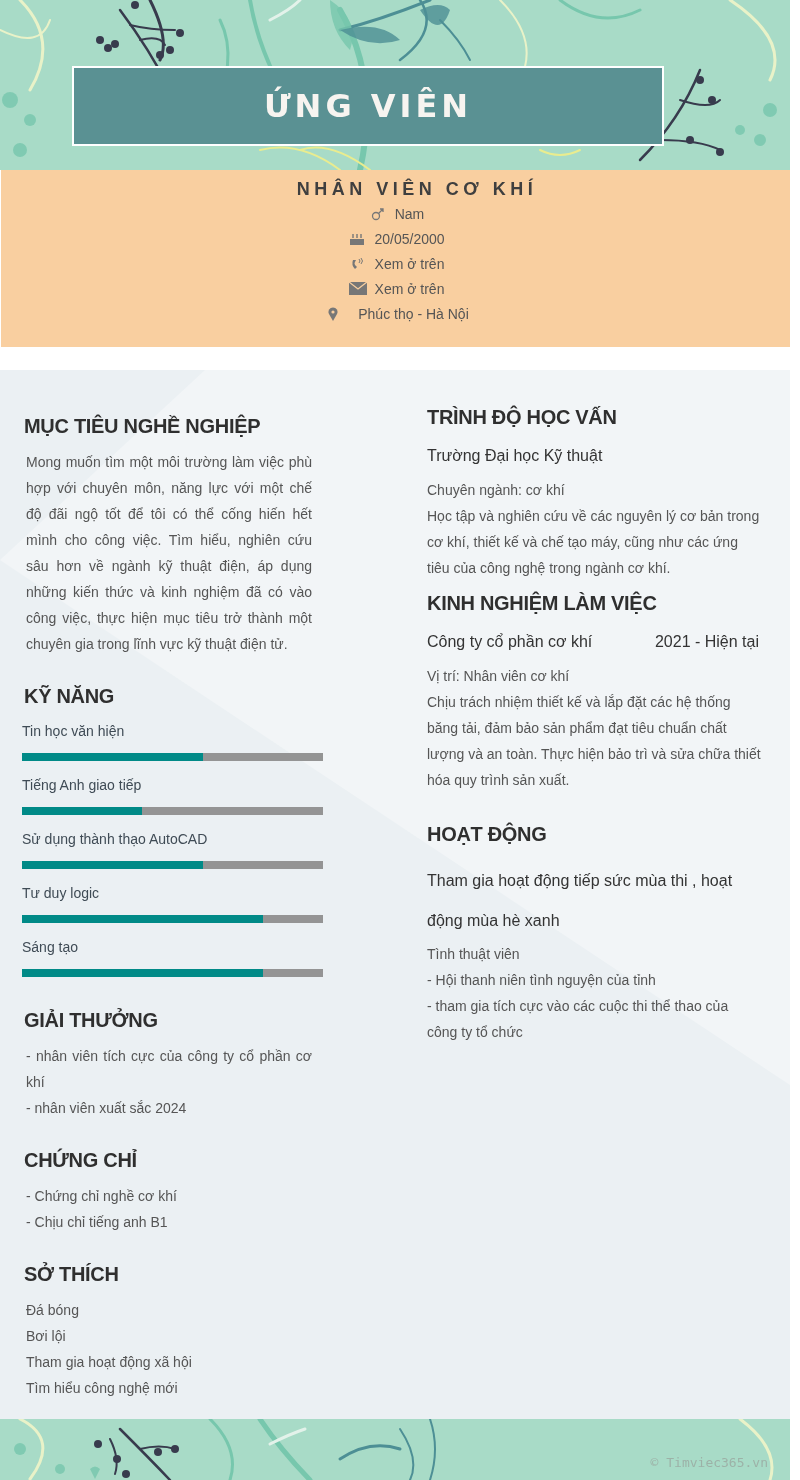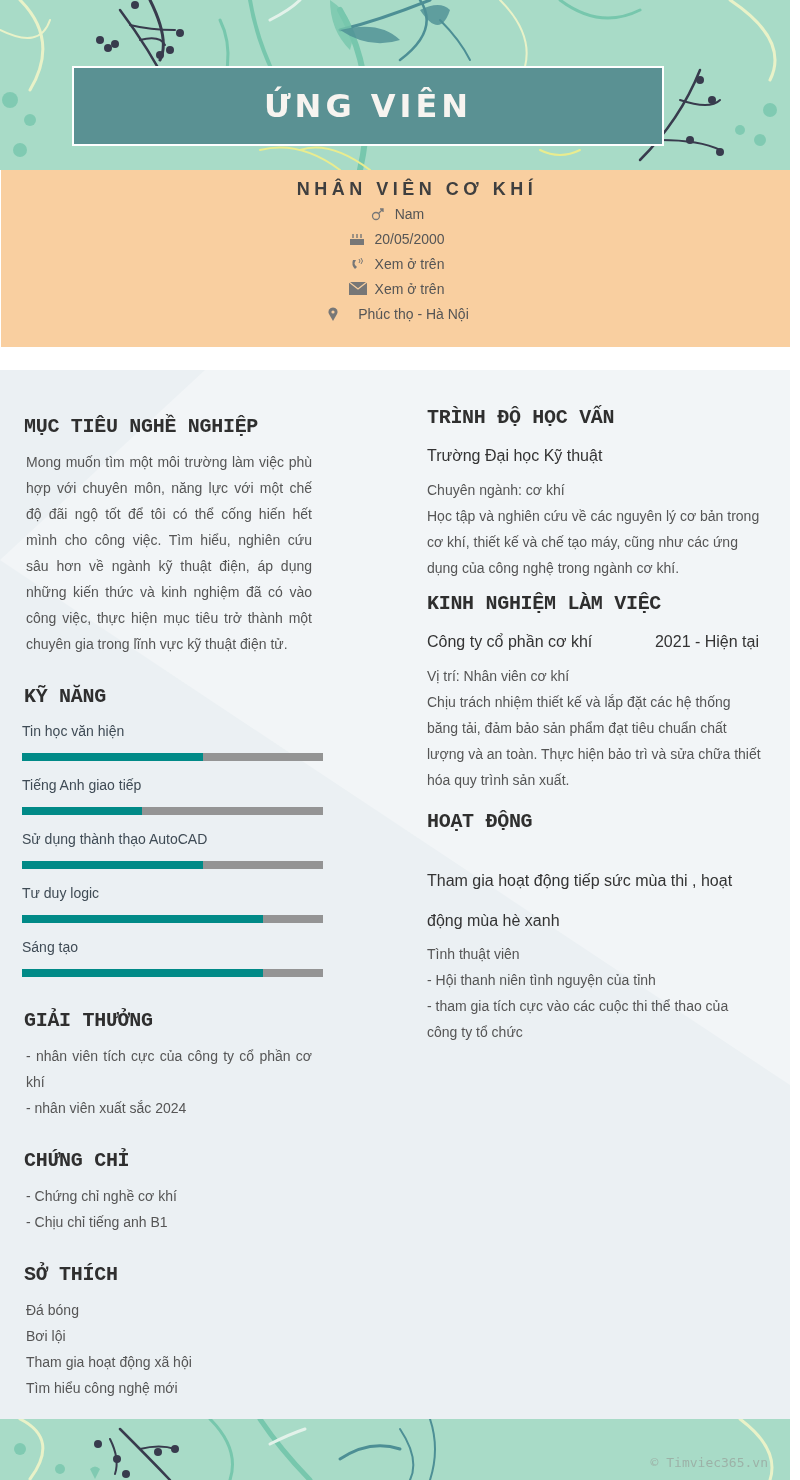--- a/index.html
+++ b/index.html
@@ -46,21 +46,21 @@
     background: #ebf0f3; overflow: hidden;
   }
   .content .bg-shape {
     position: absolute; left: 0; top: 0;
   }
   .left-col { position: absolute; left: 24px; top: 0; width: 300px; }
   .right-col { position: absolute; left: 427px; top: 0; width: 340px; }
 
   .sec-title {
     font-size: 20px; font-weight: bold; color: #2f2f2f;
-    font-family: Liberation Mono, monospace; letter-spacing: -0.3px;
+    font-family: Liberation Sans, sans-serif; letter-spacing: -0.3px;
     position: absolute; white-space: nowrap;
   }
   .para {
     position: absolute; font-size: 14px; line-height: 26px; color: #555;
   }
   .para.justify { text-align: justify; width: 286px; }
   .line { display: block; }
 
   .skill-label { position: absolute; left: -2px; font-size: 14px; color: #3f4b55; }
   .skill-bar { position: absolute; left: -2px; width: 301px; height: 8px; background: #949494; }
@@ -254,37 +254,37 @@
 
     <div class="right-col">
       <div class="sec-title" style="top:36px">TRÌNH ĐỘ HỌC VẤN</div>
       <div class="entry-head" style="top:77px">
         <span>Trường Đại học Kỹ thuật</span>
       </div>
       <div class="entry-sub" style="top:107px">
         <span class="line">Chuyên ngành:  cơ khí</span>
         <span class="line">Học tập và nghiên cứu về các nguyên lý cơ bản trong</span>
         <span class="line">cơ khí, thiết kế và chế tạo máy, cũng như các ứng</span>
-        <span class="line">dụng của công nghệ trong ngành cơ khí.</span>
+        <span class="line">tiêu của công nghệ trong ngành cơ khí.</span>
       </div>
 
       <div class="sec-title" style="top:222px">KINH NGHIỆM LÀM VIỆC</div>
       <div class="entry-head" style="top:263px; width:332px">
         <span>Công ty cổ phần cơ khí</span>
         <span>2021 - Hiện tại</span>
       </div>
       <div class="entry-sub" style="top:293px">
         <span class="line">Vị trí: Nhân viên cơ khí</span>
         <span class="line">Chịu trách nhiệm thiết kế và lắp đặt các hệ thống</span>
         <span class="line">băng tải, đảm bảo sản phẩm đạt tiêu chuẩn chất</span>
         <span class="line">lượng và an toàn. Thực hiện bảo trì và sửa chữa thiết</span>
         <span class="line">hóa quy trình sản xuất.</span>
       </div>
 
-      <div class="sec-title" style="top:440px">HOẠT ĐỘNG</div>
+      <div class="sec-title" style="top:453px">HOẠT ĐỘNG</div>
       <div class="entry-sub" style="top:491px; font-size:16px; line-height:40px; color:#333">
         <span class="line">Tham gia hoạt động tiếp sức mùa thi , hoạt</span>
         <span class="line">động mùa hè xanh</span>
       </div>
       <div class="entry-sub" style="top:571px">
         <span class="line">Tình thuật viên</span>
         <span class="line">- Hội thanh niên tình nguyện của tỉnh</span>
         <span class="line">- tham gia tích cực vào các cuộc thi thể thao của</span>
         <span class="line">công ty tổ chức</span>
       </div>

